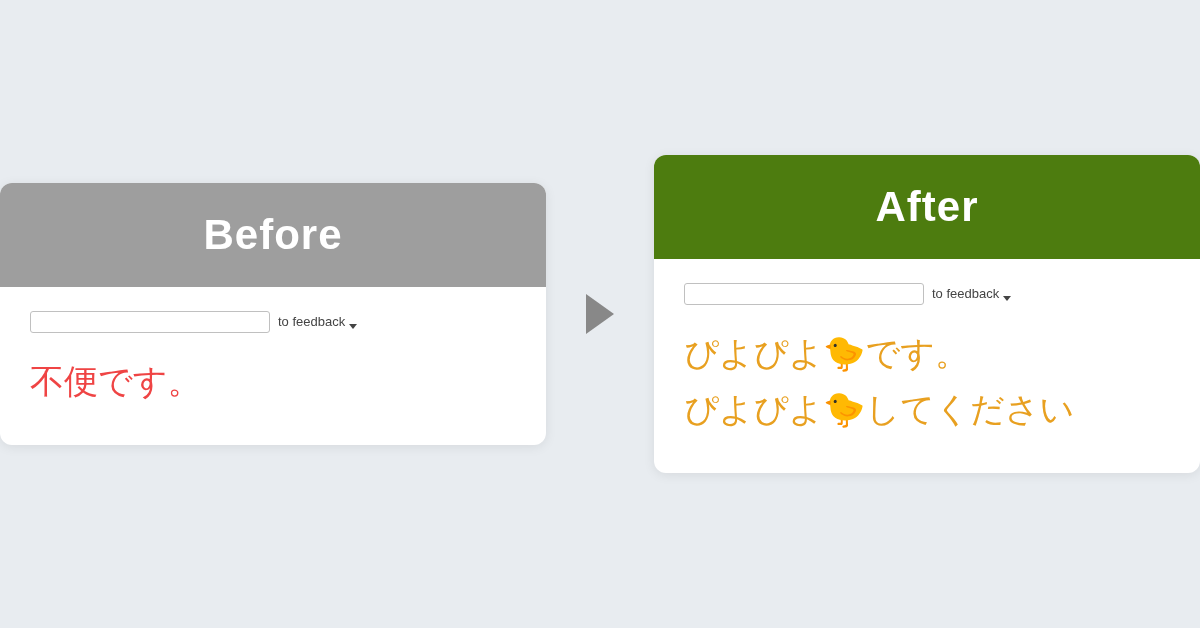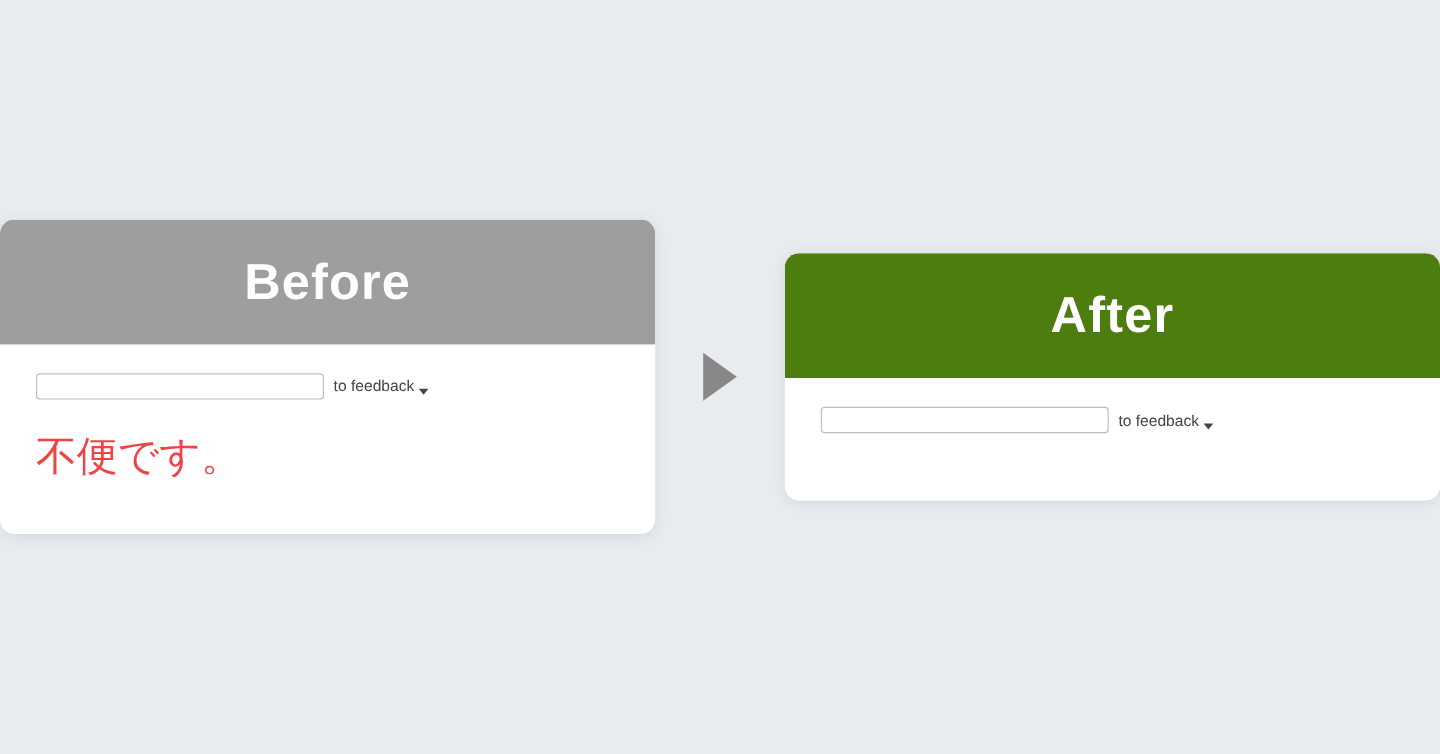--- a/index.html
+++ b/index.html
@@ -137,14 +137,18 @@
     <h2>After</h2>
   </div>
   <div class="card-body">
     <div class="input-area">
       <div class="text-input"></div>
       <span class="dropdown-label">
         <span>to feedback</span>
         <span class="chevron-down"></span>
       </span>
     </div>
+    <div class="main-text-after">
+      <div>ぴよぴよ🐤です。</div>
+      <div>ぴよぴよ🐤してください</div>
+    </div>
   </div>
 </div>
 
 </body></html>

